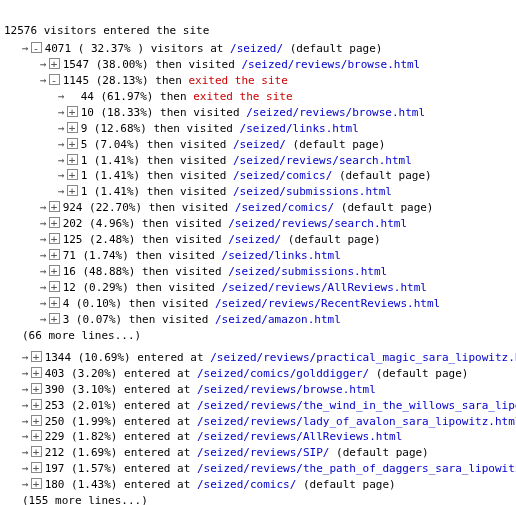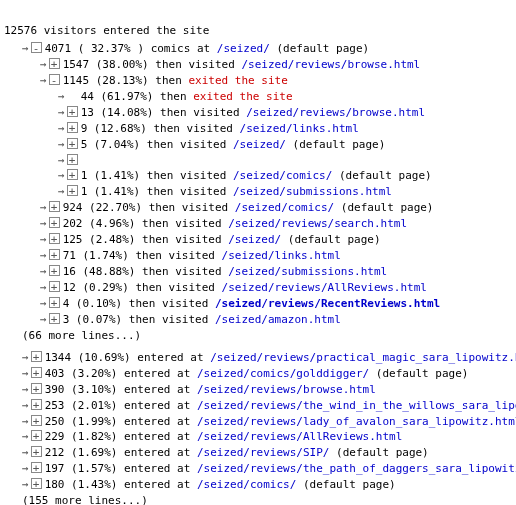--- a/index.html
+++ b/index.html
@@ -74,21 +74,21 @@
 
   <div style="margin-top:2px;">
     <div class="line indent-1">
       <span class="connector">→</span>
       <span class="icon-box expanded"></span>
       <span>
         <span class="text-black">4071</span>
         <span class="text-black"> (</span>
         <span class="text-black">32.37%</span>
         <span class="text-black">) </span>
-        <span class="text-black">comics at</span>
+        <span class="text-black">visitors at</span>
         <span class="text-black"> </span>
         <span class="text-blue" style="cursor:pointer;">/seized/</span>
         <span class="text-black"> </span>
         <span class="text-black">(default page)</span>
       </span>
     </div>
 
     <div class="line indent-2">
       <span class="connector">→</span>
       <span class="icon-box"></span>
@@ -103,35 +103,36 @@
 
     <div class="indent-3">
       <div class="line">
         <span class="connector">→</span>
         <span class="spacer"></span>
         <span><span class="text-black">44 (61.97%) then </span><span class="text-red">exited the site</span></span>
       </div>
       <div class="line">
         <span class="connector">→</span>
         <span class="icon-box"></span>
-        <span><span class="text-black">13 (14.08%) then visited </span><span class="text-blue" style="cursor:pointer;">/seized/reviews/browse.html</span></span>
+        <span><span class="text-black">10 (18.33%) then visited </span><span class="text-blue" style="cursor:pointer;">/seized/reviews/browse.html</span></span>
       </div>
       <div class="line">
         <span class="connector">→</span>
         <span class="icon-box"></span>
         <span><span class="text-black">9  (12.68%) then visited </span><span class="text-blue" style="cursor:pointer;">/seized/links.html</span></span>
       </div>
       <div class="line">
         <span class="connector">→</span>
         <span class="icon-box"></span>
         <span><span class="text-black">5  (7.04%)  then visited </span><span class="text-blue" style="cursor:pointer;">/seized/</span><span class="text-black"> (default page)</span></span>
       </div>
       <div class="line">
         <span class="connector">→</span>
         <span class="icon-box"></span>
+        <span><span class="text-black">1  (1.41%) then visited </span><span class="text-blue" style="cursor:pointer;">/seized/reviews/search.html</span></span>
       </div>
       <div class="line">
         <span class="connector">→</span>
         <span class="icon-box"></span>
         <span><span class="text-black">1  (1.41%) then visited </span><span class="text-blue" style="cursor:pointer;">/seized/comics/</span><span class="text-black"> (default page)</span></span>
       </div>
       <div class="line">
         <span class="connector">→</span>
         <span class="icon-box"></span>
         <span><span class="text-black">1  (1.41%) then visited </span><span class="text-blue" style="cursor:pointer;">/seized/submissions.html</span></span>
@@ -170,21 +171,21 @@
 
     <div class="line indent-2">
       <span class="connector">→</span>
       <span class="icon-box"></span>
       <span><span class="text-black">12 (0.29%) then visited </span><span class="text-blue" style="cursor:pointer;">/seized/reviews/AllReviews.html</span></span>
     </div>
 
     <div class="line indent-2">
       <span class="connector">→</span>
       <span class="icon-box"></span>
-      <span><span class="text-black">4  (0.10%) then visited </span><span class="text-blue" style="cursor:pointer;font-weight:bold;">/seized/reviews/RecentReviews.html</span></span>
+      <span><span class="text-black">4  (0.10%) then visited </span><span class="text-blue" style="cursor:pointer;">/seized/reviews/RecentReviews.html</span></span>
     </div>
 
     <div class="line indent-2">
       <span class="connector">→</span>
       <span class="icon-box"></span>
       <span><span class="text-black">3  (0.07%) then visited </span><span class="text-blue" style="cursor:pointer;">/seized/amazon.html</span></span>
     </div>
 
     <div class="line indent-2 more-lines">
       <span>(66 more lines...)</span>

